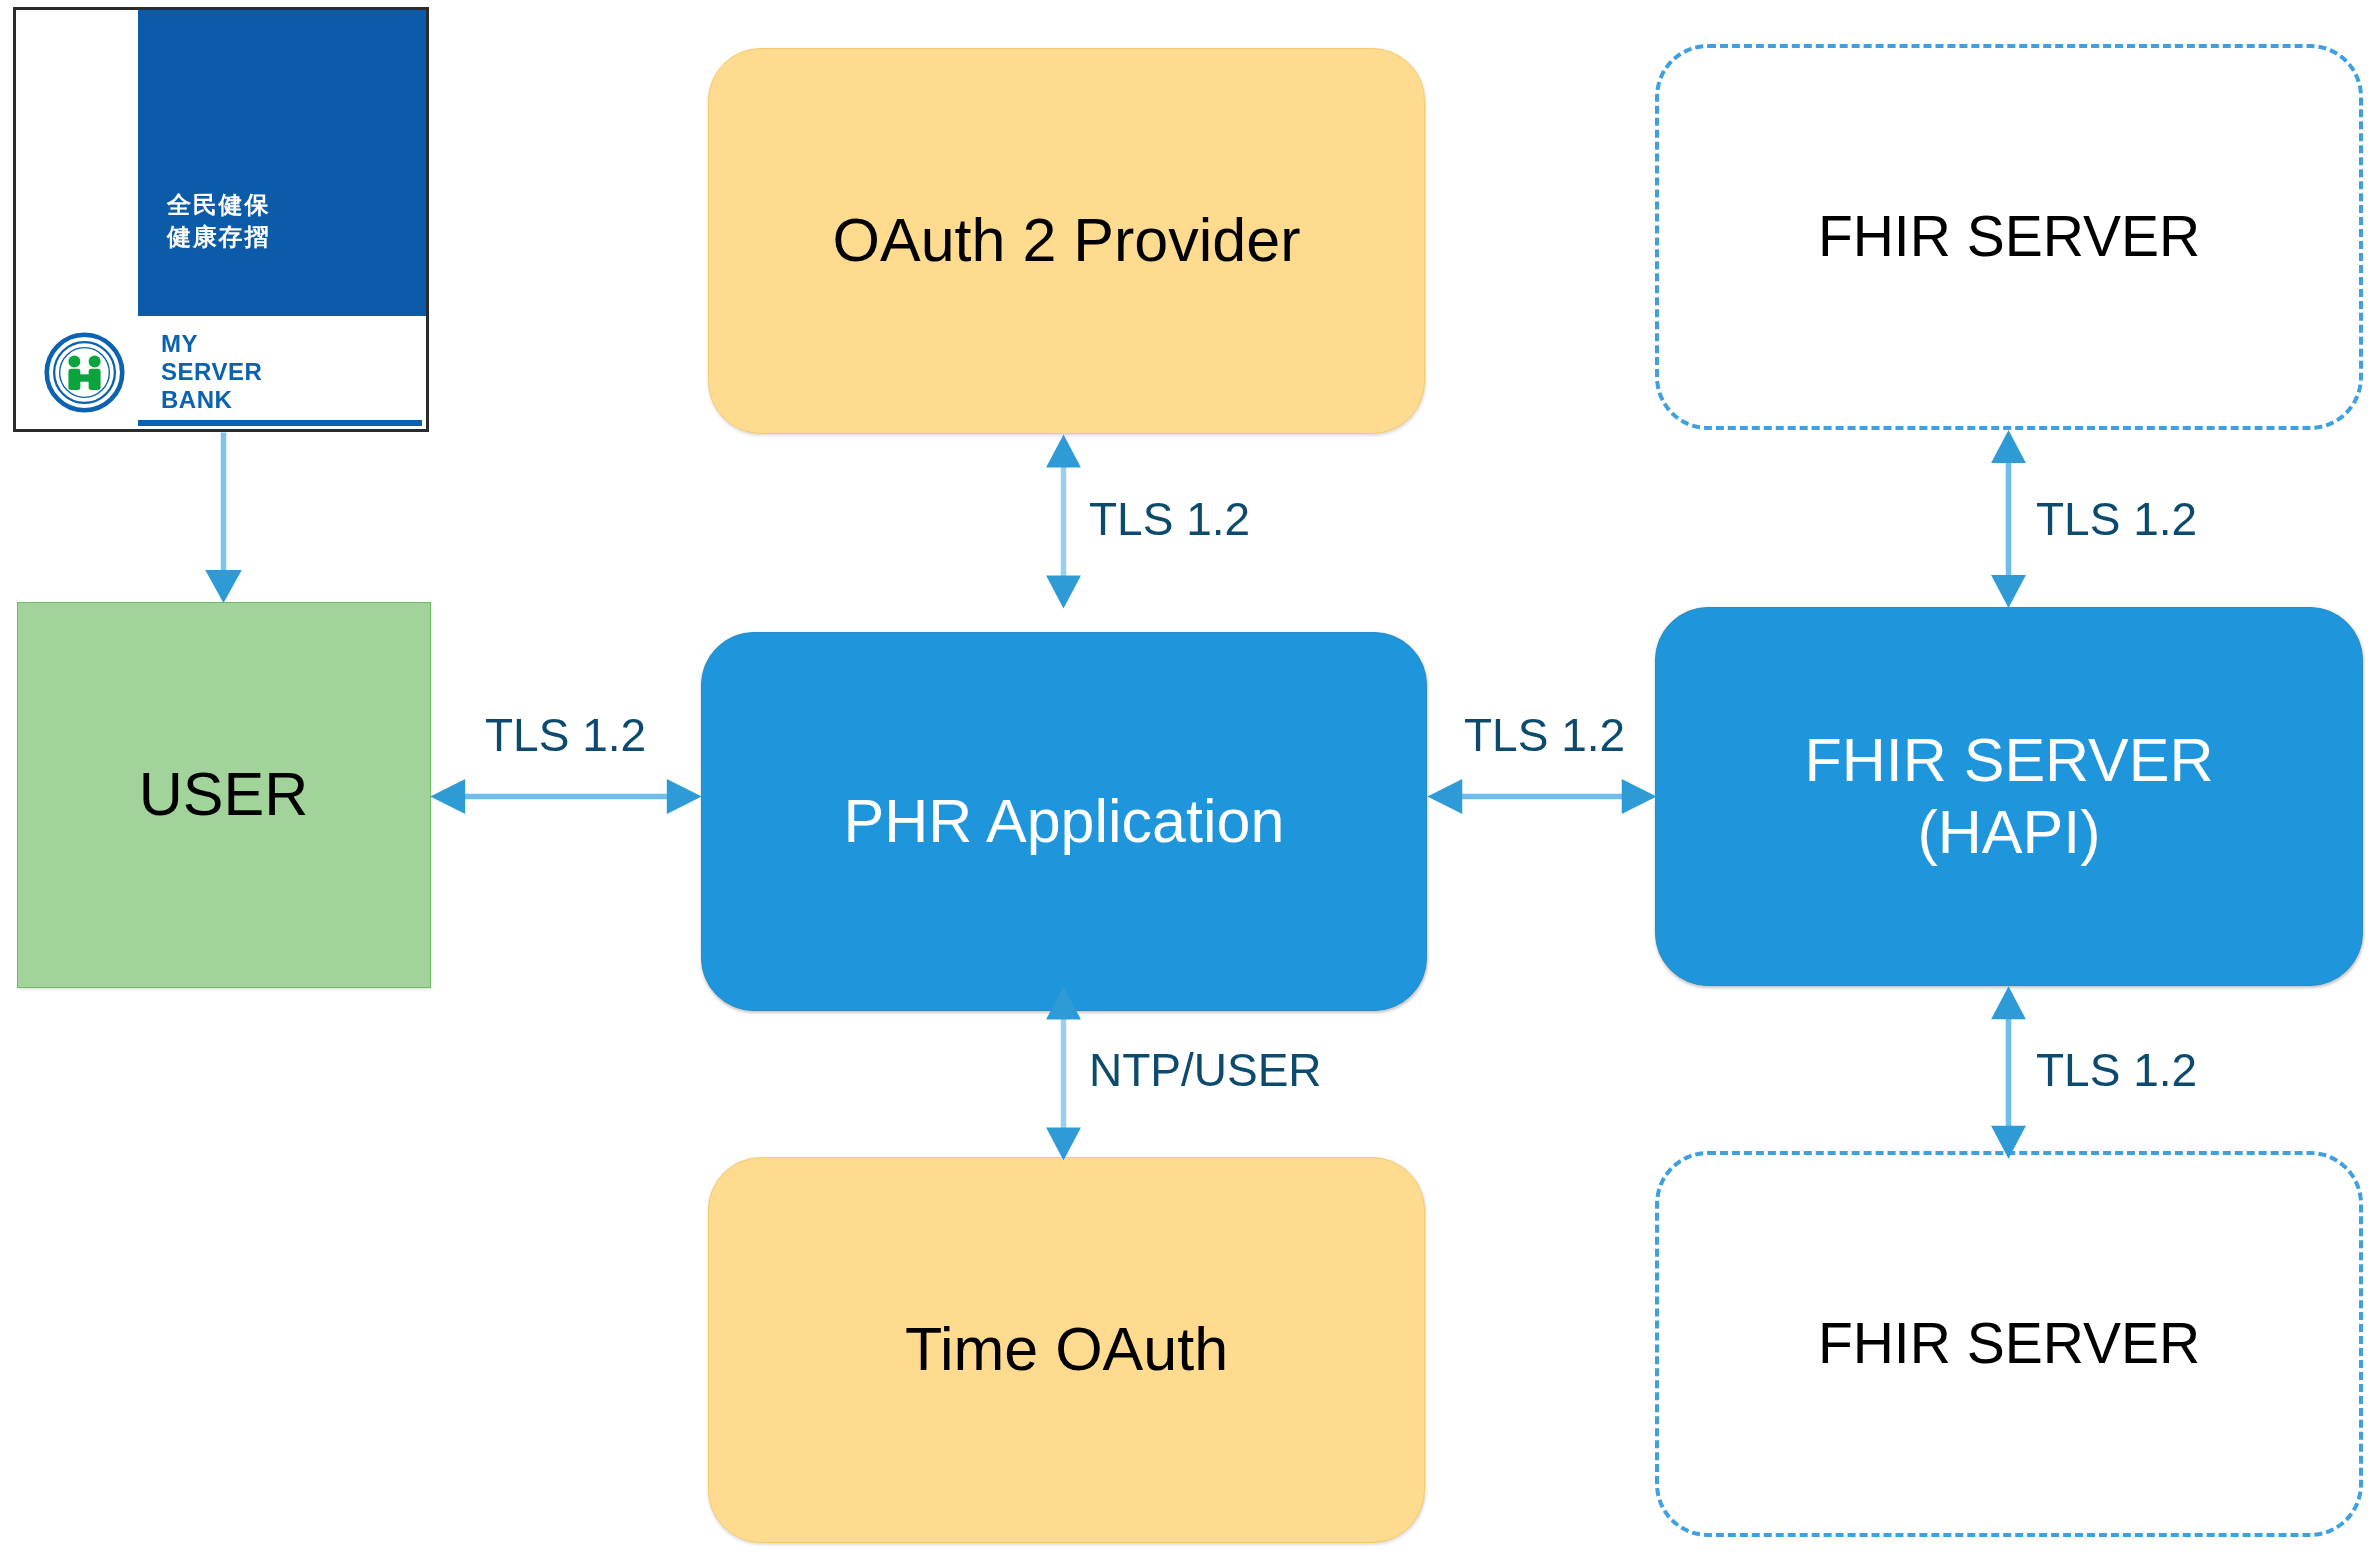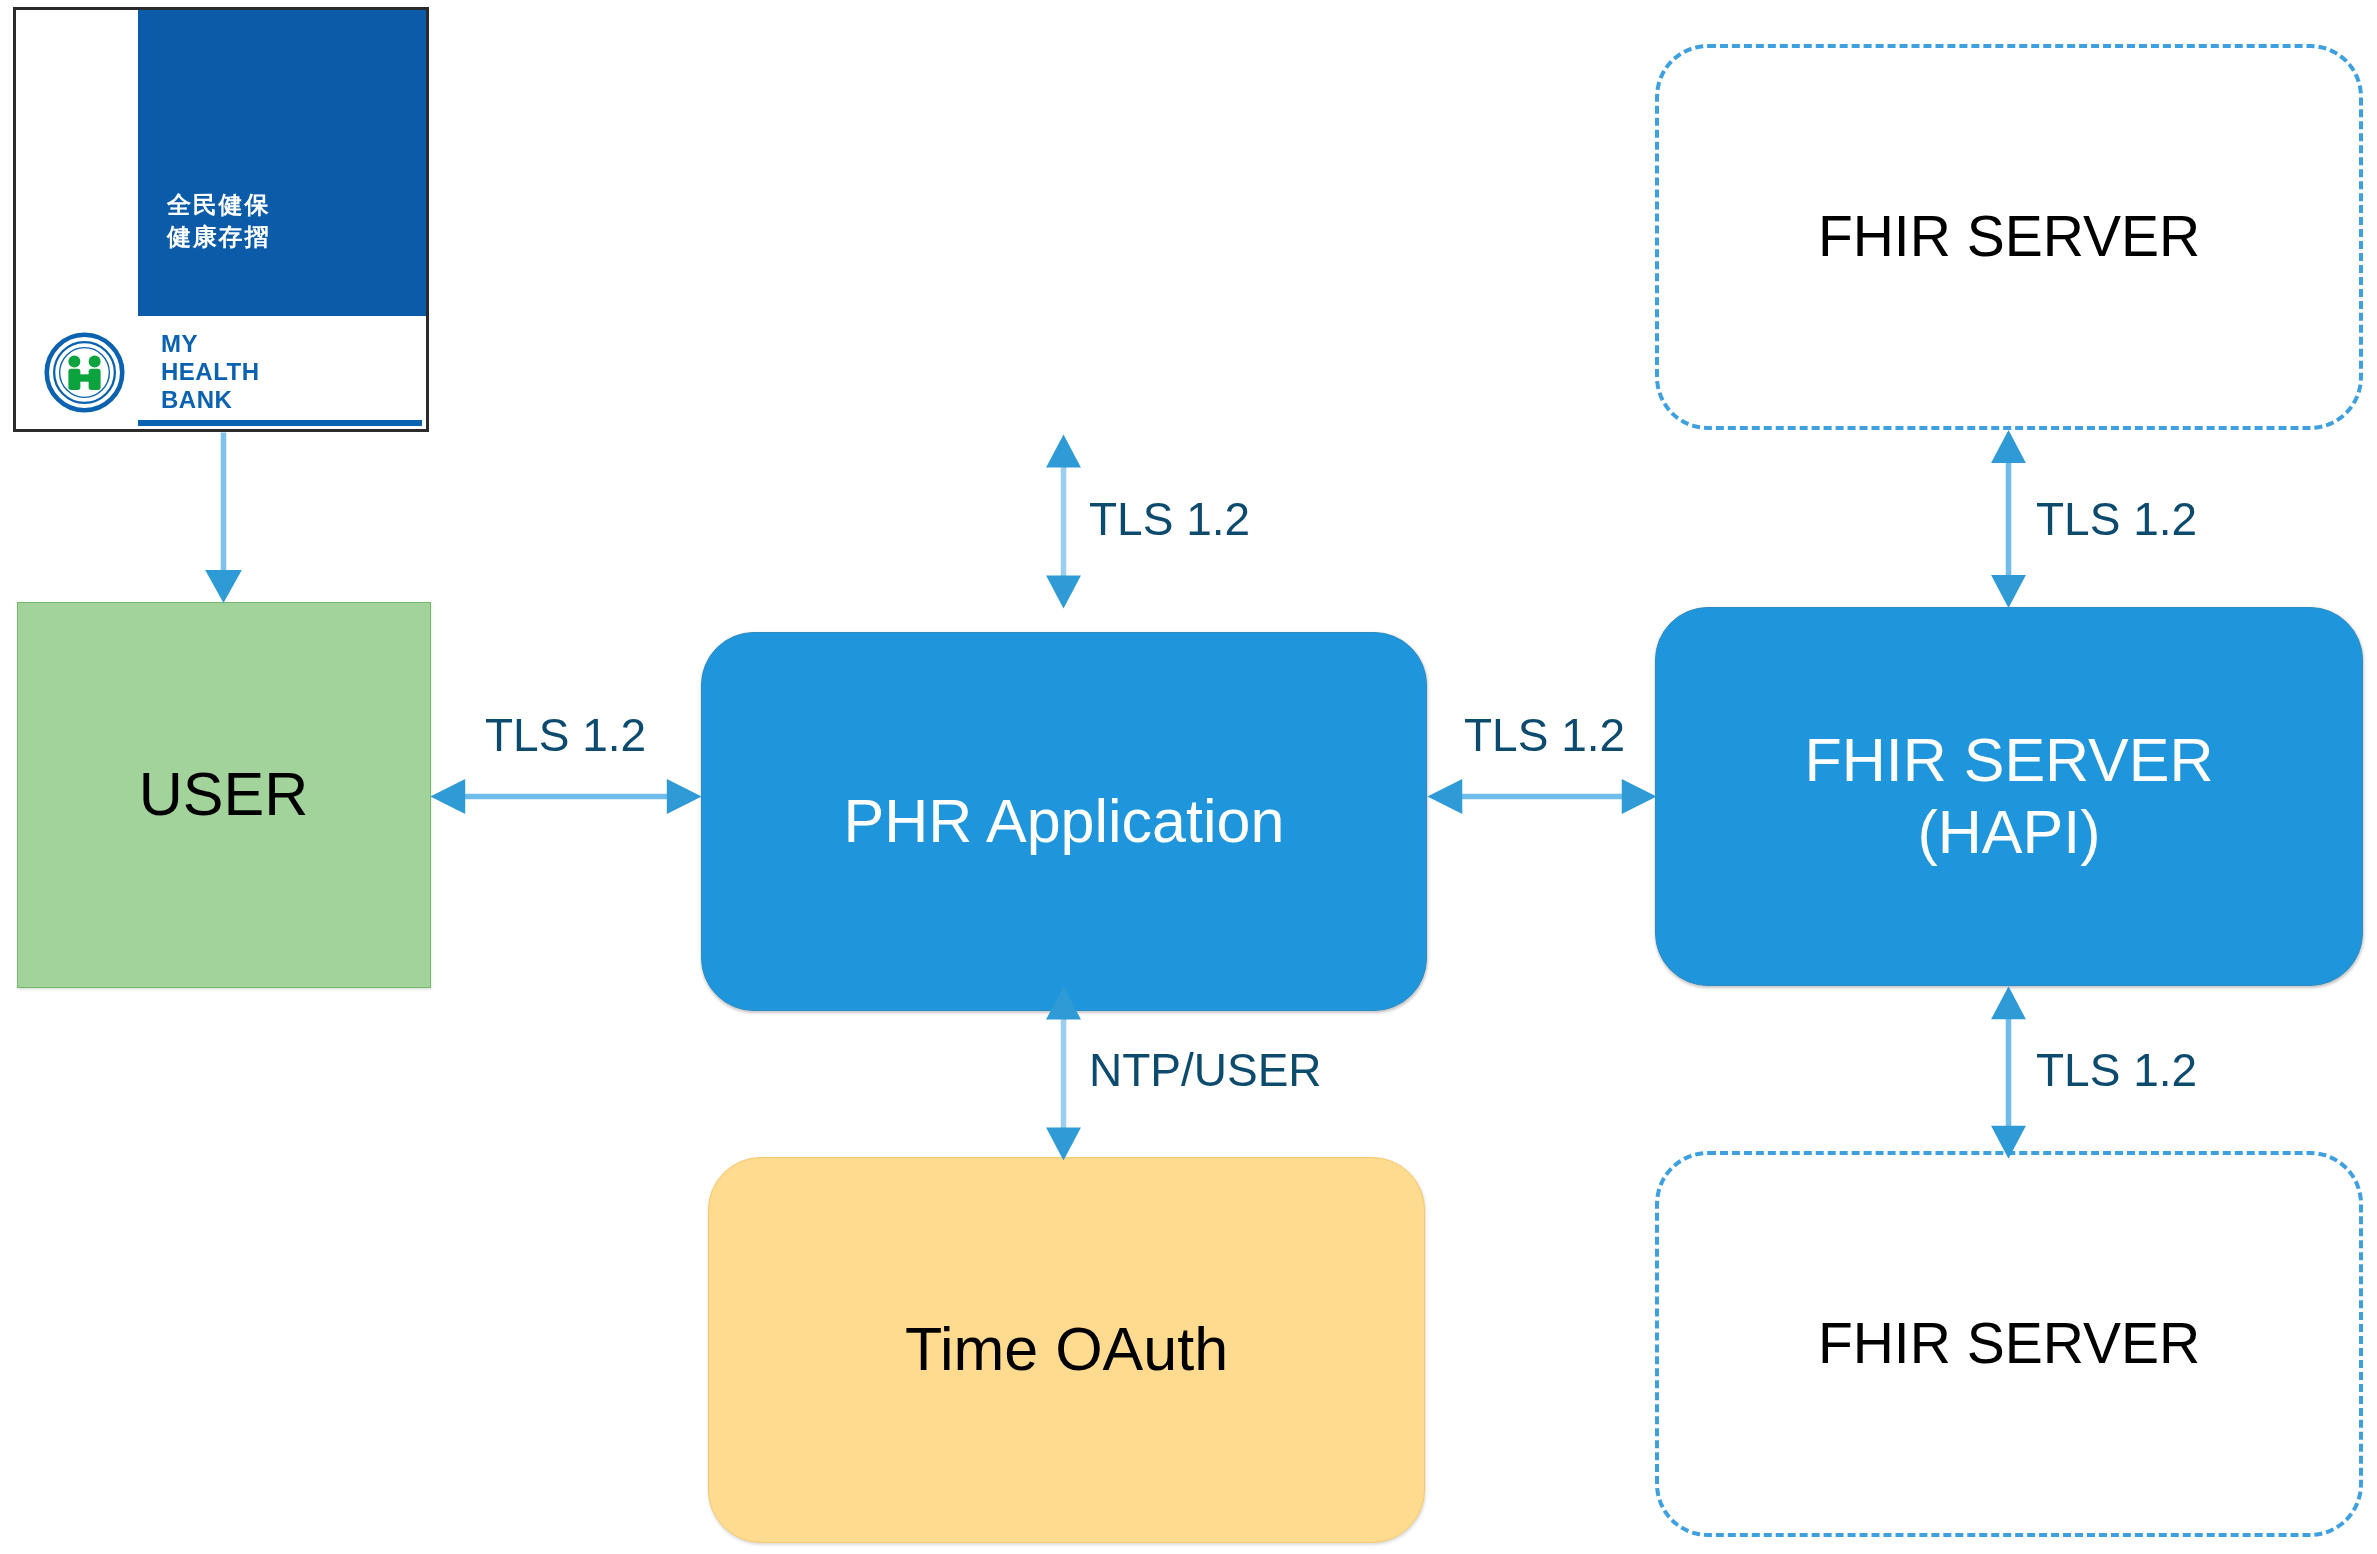--- a/index.html
+++ b/index.html
@@ -145,26 +145,29 @@
           <circle cx="33" cy="32" r="6.5"></circle>
           <circle cx="55" cy="32" r="6.5"></circle>
           <rect x="26.5" y="40" width="13" height="23" rx="3"></rect>
           <rect x="48.5" y="40" width="13" height="23" rx="3"></rect>
           <rect x="33" y="46" width="22" height="8"></rect>
         </g>
       </svg>
     </div>
 
     <div id="logo-en-text" style="left:145px; top:320px; width:257px;">MY
-HEALTH
+SERVER
 BANK</div>
 
     <div id="logo-bottom-rule" style="left:122px; top:410px; right:3.7px; height:5.5px;"></div>
   </div>
 
+  <div class="node node-rounded node-yellow" style="left:708px; top:48px; width:717px; height:386px;">
+    <span class="node-label">OAuth 2 Provider</span>
+  </div>
 
   <div class="node node-dashed" style="left:1655px; top:44px; width:708px; height:386px;">
     <span class="node-label">FHIR SERVER</span>
   </div>
 
   <div class="node node-green" style="left:16.5px; top:602px; width:414px; height:386px;">
     <span class="node-label">USER</span>
   </div>
 
   <div class="node node-rounded node-blue" style="left:701px; top:632px; width:726px; height:379px;">

